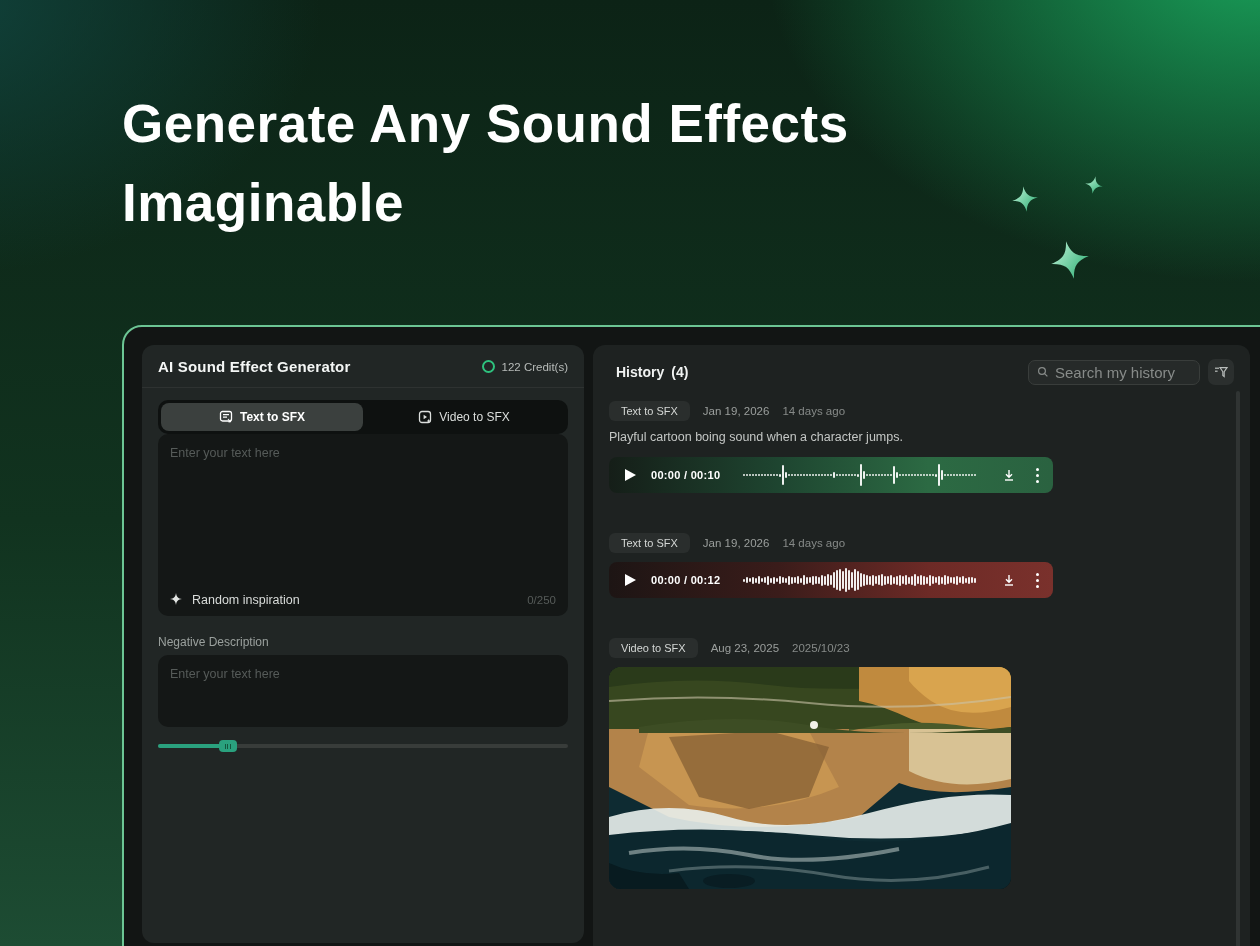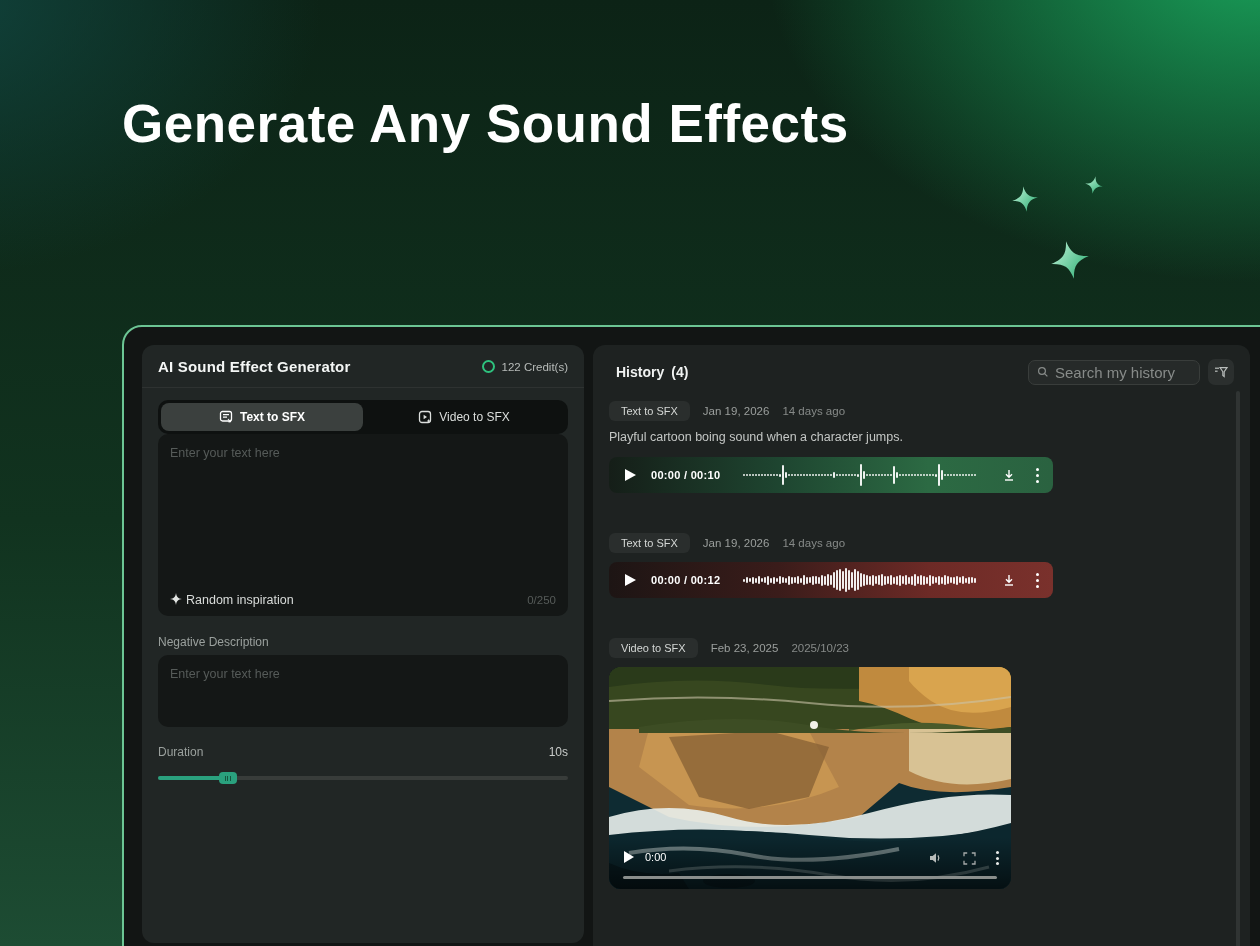--- a/index.html
+++ b/index.html
@@ -32,21 +32,21 @@
     font-size:12px; color:#dcdfdd; border-radius:8px; cursor:pointer; }
   .tab.active { background:#3b403e; color:#fff; font-weight:700; }
   .lbl { margin:16px 16px 6px; font-size:12px; color:#9aa09d; }
   .box { margin:0 16px; background:#141716; border-radius:10px; position:relative; }
   .box textarea { position:absolute; inset:0; width:100%; height:100%; background:transparent;
     border:none; outline:none; resize:none; padding:12px; color:#cfd2d0; font-size:12.5px;
     font-family:"Liberation Sans", sans-serif; }
   .box textarea::placeholder { color:#565b59; }
   .box-foot { position:absolute; left:12px; right:12px; bottom:9px; display:flex;
     justify-content:space-between; align-items:center; }
-  .inspire { display:flex; align-items:flex-start; gap:4px; color:#d9dcda; font-size:12.5px; cursor:pointer; }
+  .inspire { display:flex; align-items:flex-start; gap:10px; color:#d9dcda; font-size:12.5px; cursor:pointer; }
   .counter { color:#565b59; font-size:11.5px; }
   .dur-row { margin:18px 16px 0; display:flex; justify-content:space-between; align-items:center; }
   .dur-val { font-size:12px; color:#c8cbc9; }
   .slider { margin:13px 16px 0; position:relative; height:12px; cursor:pointer; }
   .track { position:absolute; left:0; right:0; top:4px; height:4px; background:#383c3a; border-radius:2px; }
   .fill { position:absolute; left:0; top:4px; height:4px; width:17%; background:#2aa17e; border-radius:2px; }
   .thumb { position:absolute; left:calc(17% - 9px); top:0; width:18px; height:12px;
     background:#2aa17e; border-radius:4px; display:flex; align-items:center; justify-content:center; gap:1.5px; }
   .thumb i { width:1px; height:5px; background:#14573f; }
 
@@ -97,20 +97,21 @@
   .vkebab i { width:3px; height:3px; border-radius:50%; background:#e8eae9; }
   .scrollbar { position:absolute; right:10px; top:46px; width:4px; height:560px; background:#303433; border-radius:2px; }
 </style>
 </head>
 <body>
 
 <div class="stage">
 
   <div class="hero">
     <div>Generate Any Sound Effects</div>
+    <div>Imaginable</div>
   </div>
 
   <svg class="star" style="left:1012px; top:186px; transform:rotate(-8deg)" width="26" height="26" viewBox="0 0 100 100">
     <defs>
         <linearGradient id="sg1" x1="0" y1="0" x2="1" y2="1">
       <stop offset="0" stop-color="#c8f6dd"></stop>
           <stop offset="1" stop-color="#21a96c"></stop>
         </linearGradient>
       </defs>
     <path d="M50 0 C54 32 68 46 100 50 C68 54 54 68 50 100 C46 68 32 54 0 50 C32 46 46 32 50 0 Z" fill="url(#sg1)"></path>
@@ -165,24 +166,20 @@
           </div>
           <span class="counter">0/250</span>
         </div>
       </div>
 
       <div class="lbl" style="margin-top:19px">Negative Description</div>
       <div class="box" style="height:72px">
         <textarea placeholder="Enter your text here" style=""></textarea>
       </div>
 
-      <div class="dur-row">
-        <span class="lbl" style="margin:0">Duration</span>
-        <span class="dur-val">10s</span>
-      </div>
       <div class="slider">
         <div class="track"></div>
         <div class="fill"></div>
         <div class="thumb">
             <i></i>
             <i></i>
             <i></i>
           </div>
       </div>
     </div>
@@ -415,21 +412,21 @@
                 <i></i>
                 <i></i>
                 <i></i>
               </span>
           </div>
         </div>
 
         <div class="item">
           <div class="meta">
             <span class="badge">Video to SFX</span>
-            <span class="date">Feb 23, 2025</span>
+            <span class="date">Aug 23, 2025</span>
             <span class="ago">2025/10/23</span>
           </div>
           <div class="video">
             <svg width="402" height="222" viewBox="0 0 402 222" preserveAspectRatio="none">
               <rect width="402" height="222" fill="#0e2b32"></rect>
               <rect width="402" height="62" fill="#37471f"></rect>
               <path d="M0 20 Q80 8 160 18 T402 12 L402 0 L0 0 Z" fill="#2a3a1a"></path>
               <path d="M250 0 h152 v60 q-60 10 -100 -8 q-30 -14 -52 -18 Z" fill="#c08a3e"></path>
               <path d="M300 0 h102 v40 q-50 14 -80 -6 q-14 -10 -22 -20 Z" fill="#d9a44e"></path>
               <path d="M0 34 q100 -8 200 2 t202 -6" stroke="#c9c3a9" stroke-width="2" fill="none" opacity=".6"></path>
@@ -440,39 +437,20 @@
               <path d="M240 64 q60 -14 120 -4 l42 4 v-2 H240 Z" fill="#4a5a2a"></path>
               <path d="M30 60 q100 -16 180 0 q80 12 192 0 v6 H30 Z" fill="#3d4d24"></path>
               <circle cx="205" cy="58" r="4" fill="#f2f0e8"></circle>
               <path d="M0 150 Q60 132 120 150 T260 146 T402 128 L402 160 Q300 178 200 168 T0 172 Z" fill="#e9efec" opacity=".9"></path>
               <path d="M0 168 Q100 156 200 170 T402 156 L402 222 L0 222 Z" fill="#0c272e"></path>
               <path d="M20 186 q60 -10 120 2 t150 -6" stroke="#cfdcd8" stroke-width="4" fill="none" opacity=".5"></path>
               <path d="M60 204 q80 -10 160 4 t160 -8" stroke="#b9c9c5" stroke-width="3" fill="none" opacity=".35"></path>
               <path d="M0 196 q30 14 70 10 l10 16 H0 Z" fill="#081b20"></path>
               <ellipse cx="120" cy="214" rx="26" ry="7" fill="#091d23"></ellipse>
             </svg>
-            <div class="vctrl">
-              <span class="vplay"></span>
-              <span class="vtime">0:00</span>
-              <div class="vicons">
-                <svg width="14" height="12" viewBox="0 0 14 12">
-                  <path d="M1 4 h2.6 L7 1.2 v9.6 L3.6 8 H1 Z" fill="#b7bbb9"></path>
-                  <path d="M9 3.4 Q10.6 6 9 8.6" stroke="#b7bbb9" stroke-width="1.2" fill="none"></path>
-                </svg>
-                <svg width="13" height="13" viewBox="0 0 13 13">
-                  <path d="M1 4.2 V1 H4.2 M8.8 1 H12 V4.2 M12 8.8 V12 H8.8 M4.2 12 H1 V8.8" fill="none" stroke="#a7abaa" stroke-width="1.3"></path>
-                </svg>
-                <span class="vkebab">
-                    <i></i>
-                    <i></i>
-                    <i></i>
-                  </span>
-              </div>
-              <div class="vbar"></div>
-            </div>
           </div>
         </div>
       </div>
 
       <div class="scrollbar"></div>
     </div>
   </div>
 </div>
 
 </body></html>

